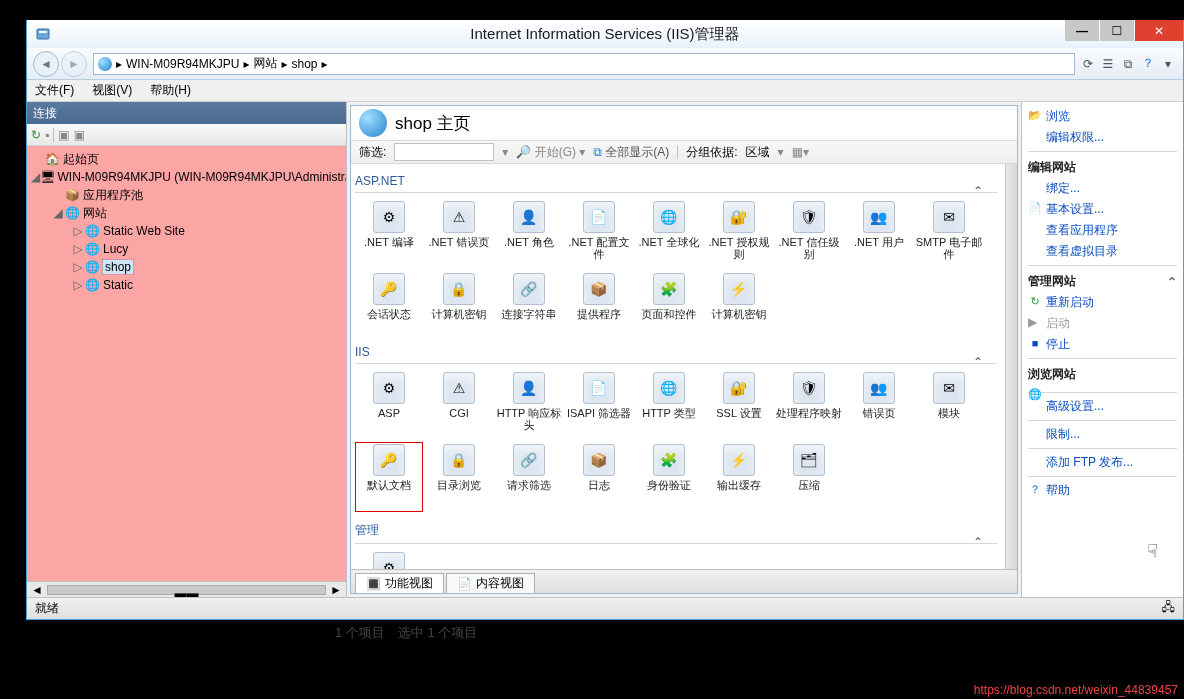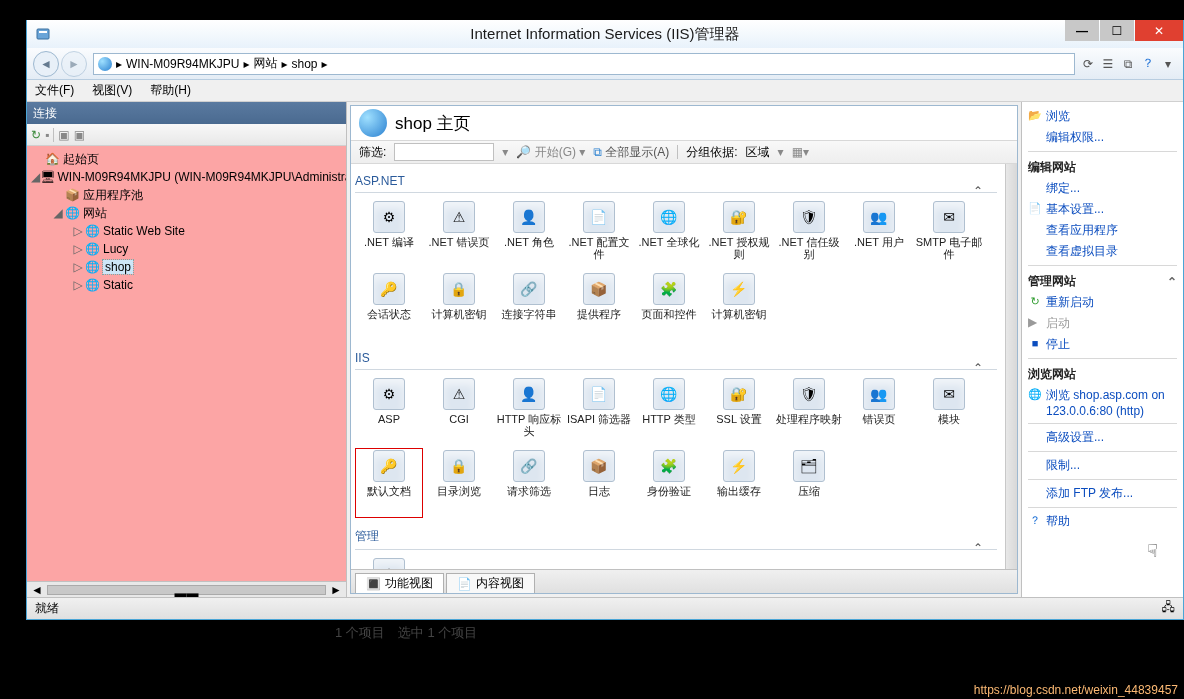--- a/index.html
+++ b/index.html
@@ -60,21 +60,21 @@
 .act-link { color:#0b4dbf; padding:2px 0 2px 18px; cursor:pointer; position:relative;}
 .act-link .aic { position:absolute; left:0; top:2px; width:14px; height:14px; display:inline-flex; align-items:center; justify-content:center; font-size:11px;}
 .act-disabled { color:#9a9a9a; padding:2px 0 2px 18px; position:relative;}
 .act-disabled .aic{position:absolute; left:0; top:2px;}
 .act-head { font-weight:bold; color:#222; padding:4px 0 2px 0; display:flex; justify-content:space-between; align-items:center;}
 .act-sep { height:1px; border-bottom:1px solid #d8d8d8; margin:3px 0; }
 
 .statusbar { height:22px; background:linear-gradient(#f0f0f0,#e0e0e0); border-top:1px solid #c0c0c0; display:flex; align-items:center; justify-content:space-between; padding:0 8px;}
 
 .extra-status { position:absolute; left:335px; top:624px; color:#444; font-size:13px; }
-.watermark { position:absolute; right:6px; bottom:2px; color:#fdba74; font-size:12px; }
+.watermark { position:absolute; right:6px; bottom:2px; color:#ef4444; font-size:12px; }
 .cursor { position:absolute; right:26px; top:540px; font-size:18px; color:#333; text-shadow:0 0 2px #fff; }
 .side-handle{width:12px; background:linear-gradient(90deg,#e8e8e8,#d8d8d8); border-left:1px solid #c8c8c8;}
 </style>
 </head>
 <body>
 
 <div class="viewport">
   <div class="window">
 
     <div class="titlebar">
@@ -262,21 +262,21 @@
                 <div class="app-icon">
                   <div class="img">🧩</div>
                   <div class="lbl">页面和控件</div>
                 </div>
                 <div class="app-icon">
                   <div class="img">⚡</div>
                   <div class="lbl">计算机密钥</div>
                 </div>
               </div>
 
-          <div class="group-label" style="margin-top:6px">IIS</div>
+          <div class="group-label" style="">IIS</div>
           <div class="group-line">
                 <span class="collapse-btn">⌃</span>
               </div>
           <div class="icon-grid" id="grid-iis">
                 <div class="app-icon">
                   <div class="img">⚙</div>
                   <div class="lbl">ASP</div>
                 </div>
                 <div class="app-icon">
                   <div class="img">⚠</div>
@@ -381,21 +381,21 @@
               <span>管理网站</span>
               <span style="color:#666">⌃</span>
             </div>
           <div class="act-link"><span class="aic" style="color:#2a9a2a">↻</span><span>重新启动</span></div>
           <div class="act-disabled"><span class="aic">▶</span><span>启动</span></div>
           <div class="act-link"><span class="aic">■</span><span>停止</span></div>
           <div class="act-sep"></div>
           <div class="act-head">
               <span>浏览网站</span>
             </div>
-          <div class="act-link"><span class="aic">🌐</span><span>浏览 shop.asp.com on 123.0.0.6:80 (http)</span></div>
+          <div class="act-link"><span class="aic">🌐</span></div>
           <div class="act-sep"></div>
           <div class="act-link"><span>高级设置...</span></div>
           <div class="act-sep"></div>
           <div class="act-link"><span>限制...</span></div>
           <div class="act-sep"></div>
           <div class="act-link"><span>添加 FTP 发布...</span></div>
           <div class="act-sep"></div>
           <div class="act-link"><span class="aic" style="color:#1a6fd6">？</span><span>帮助</span></div>
         </div>
       </div>

